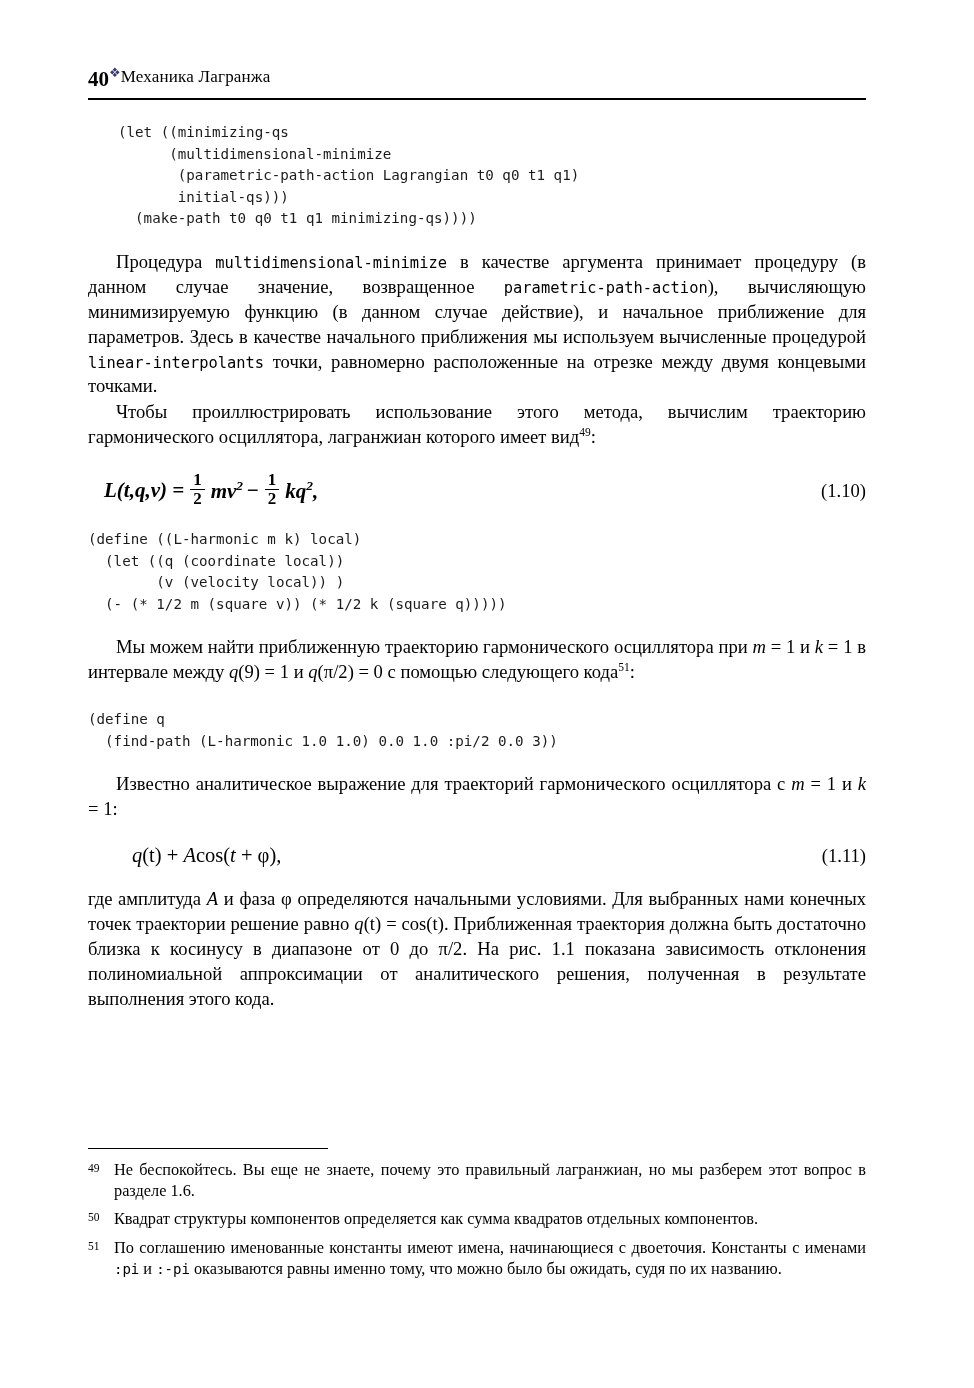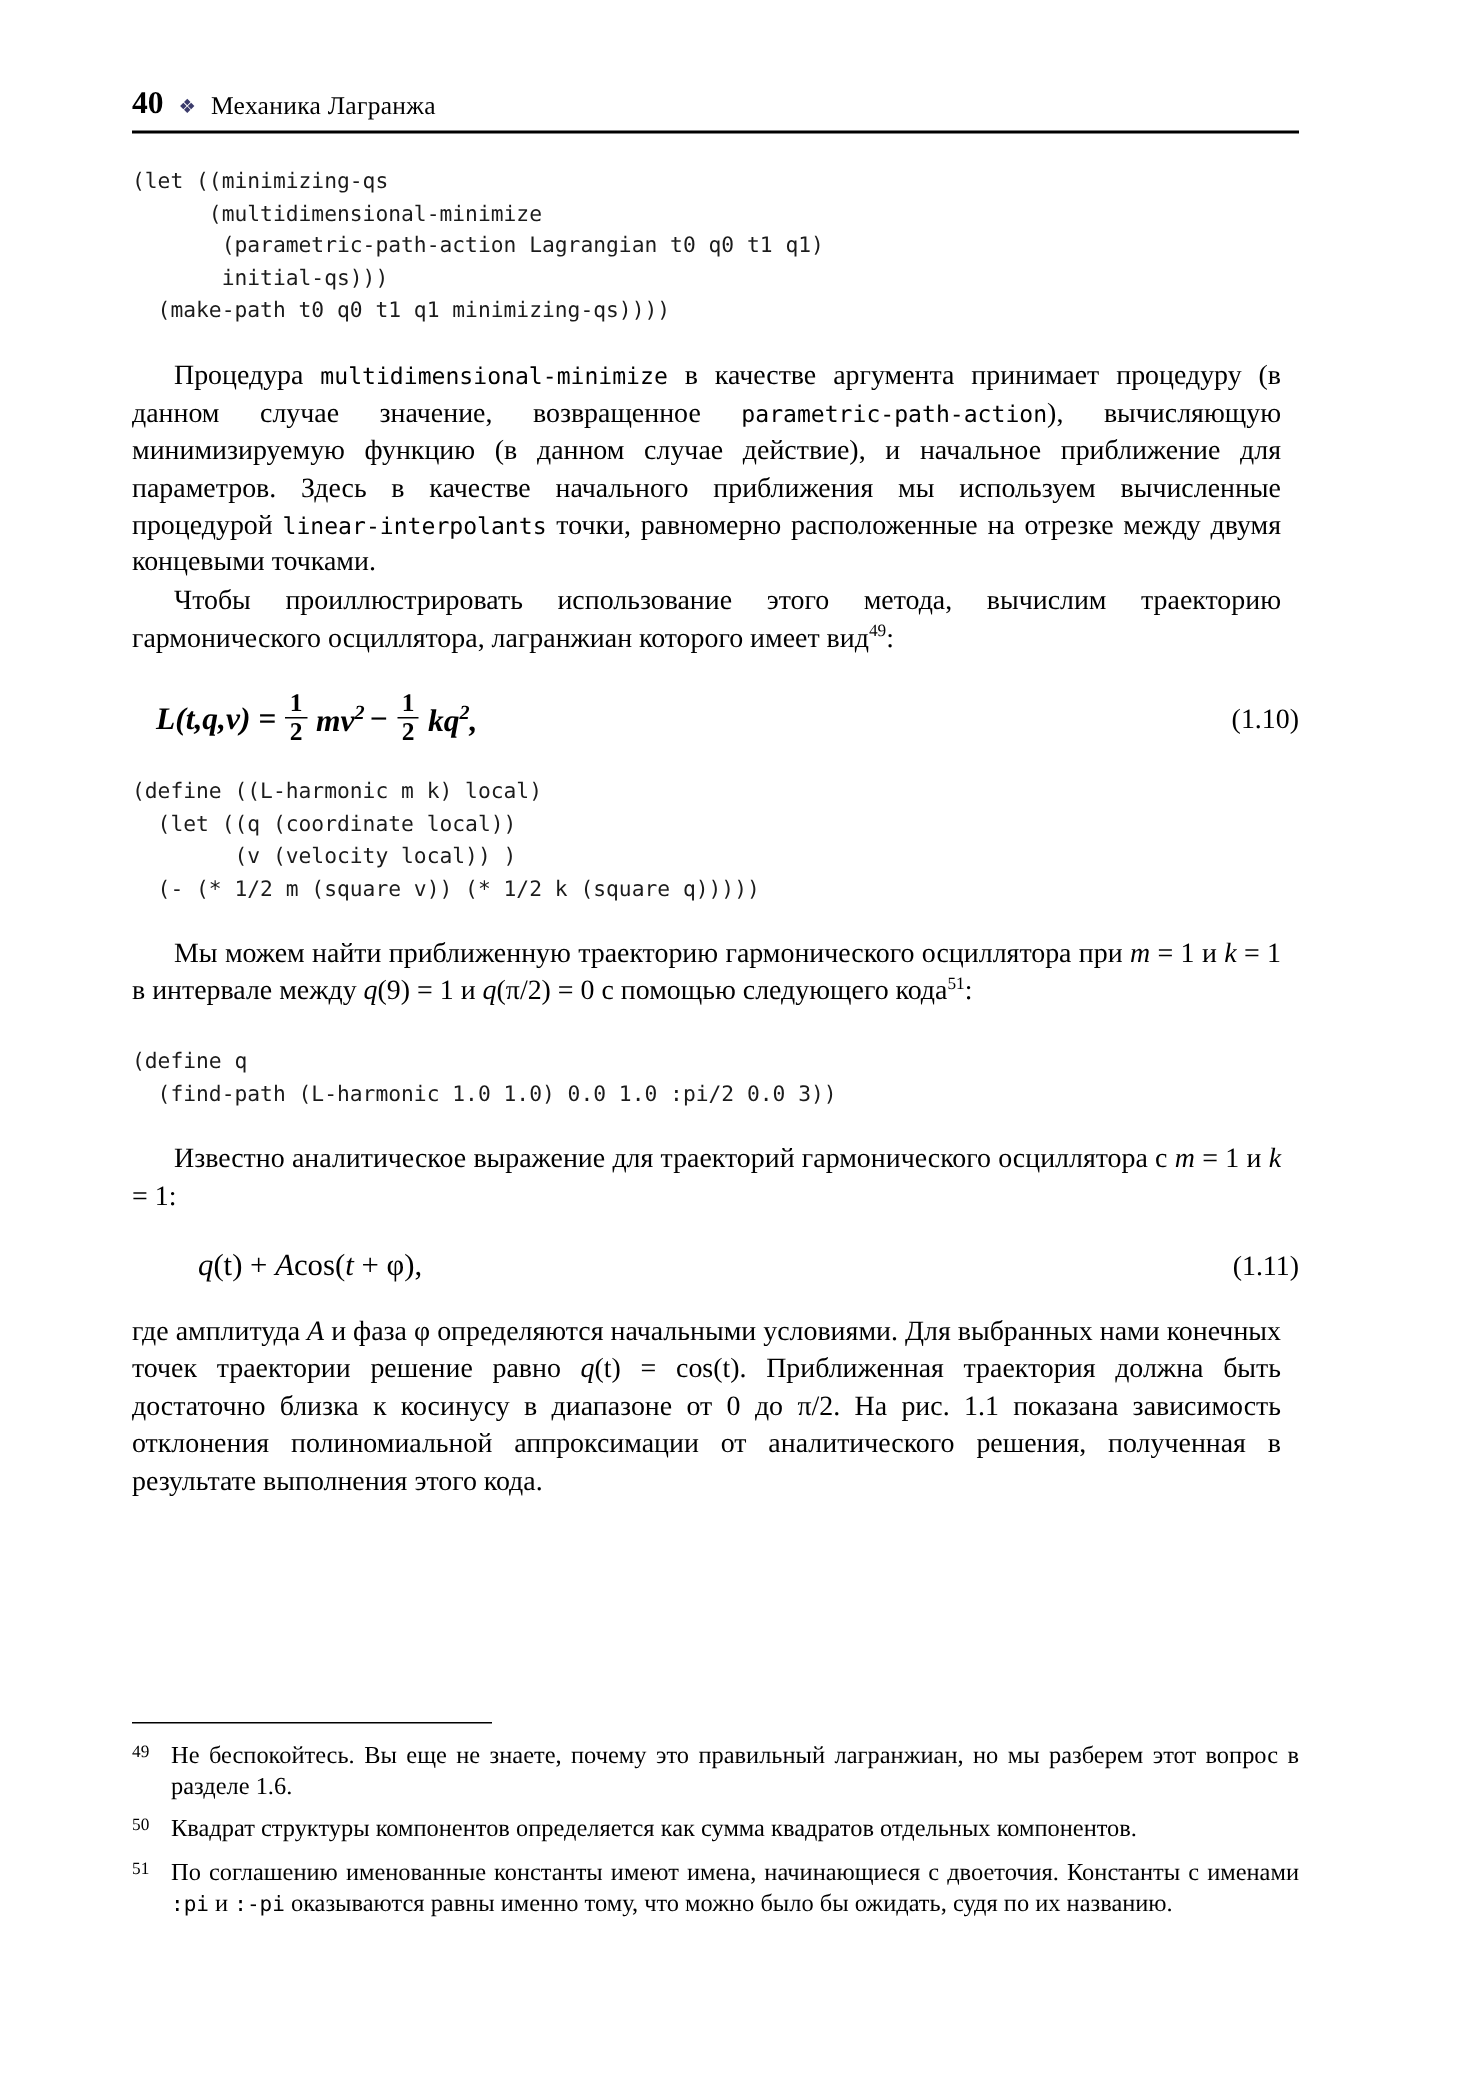--- a/index.html
+++ b/index.html
@@ -25,23 +25,23 @@
   .content {
     position: absolute;
     left: 88px;
     top: 56px;
     width: 778px;
   }
 
   
   .runhead {
     display: flex;
-    align-items: flex-end;
-    gap: 10px;
-    font-family: "Liberation Serif", serif;
+    align-items: flex-start;
+    font-family: "Liberation Serif", serif;
+    margin-top: 11px;
   }
   .runhead .folio {
     font-size: 21px;
     font-weight: bold;
     letter-spacing: 0px;
   }
   .runhead .diamond {
     font-size: 13px;
     color: #3b3b6b;
     position: relative;
@@ -62,32 +62,33 @@
   
   pre.code {
     font-family: "DejaVu Sans Mono", monospace;
     font-size: 14.2px;
     line-height: 1.52;
     margin: 0;
     white-space: pre;
     color: #1b1b1b;
   }
   .code-block-indent {
+    margin-left: 30px;
   }
   .code-block {
     margin-top: 2px;
     margin-bottom: 20px;
   }
 
   
   p.body {
     font-size: 18.6px;
     line-height: 1.34;
     text-align: justify;
-    margin: 0 12px 1px 0;
+    margin: 0 0 1px 0;
     text-indent: 28px;
     hyphens: manual;
   }
   p.body.noindent {
     text-indent: 0;
   }
   code.inl {
     font-family: "DejaVu Sans Mono", monospace;
     font-size: 15.4px;
   }

